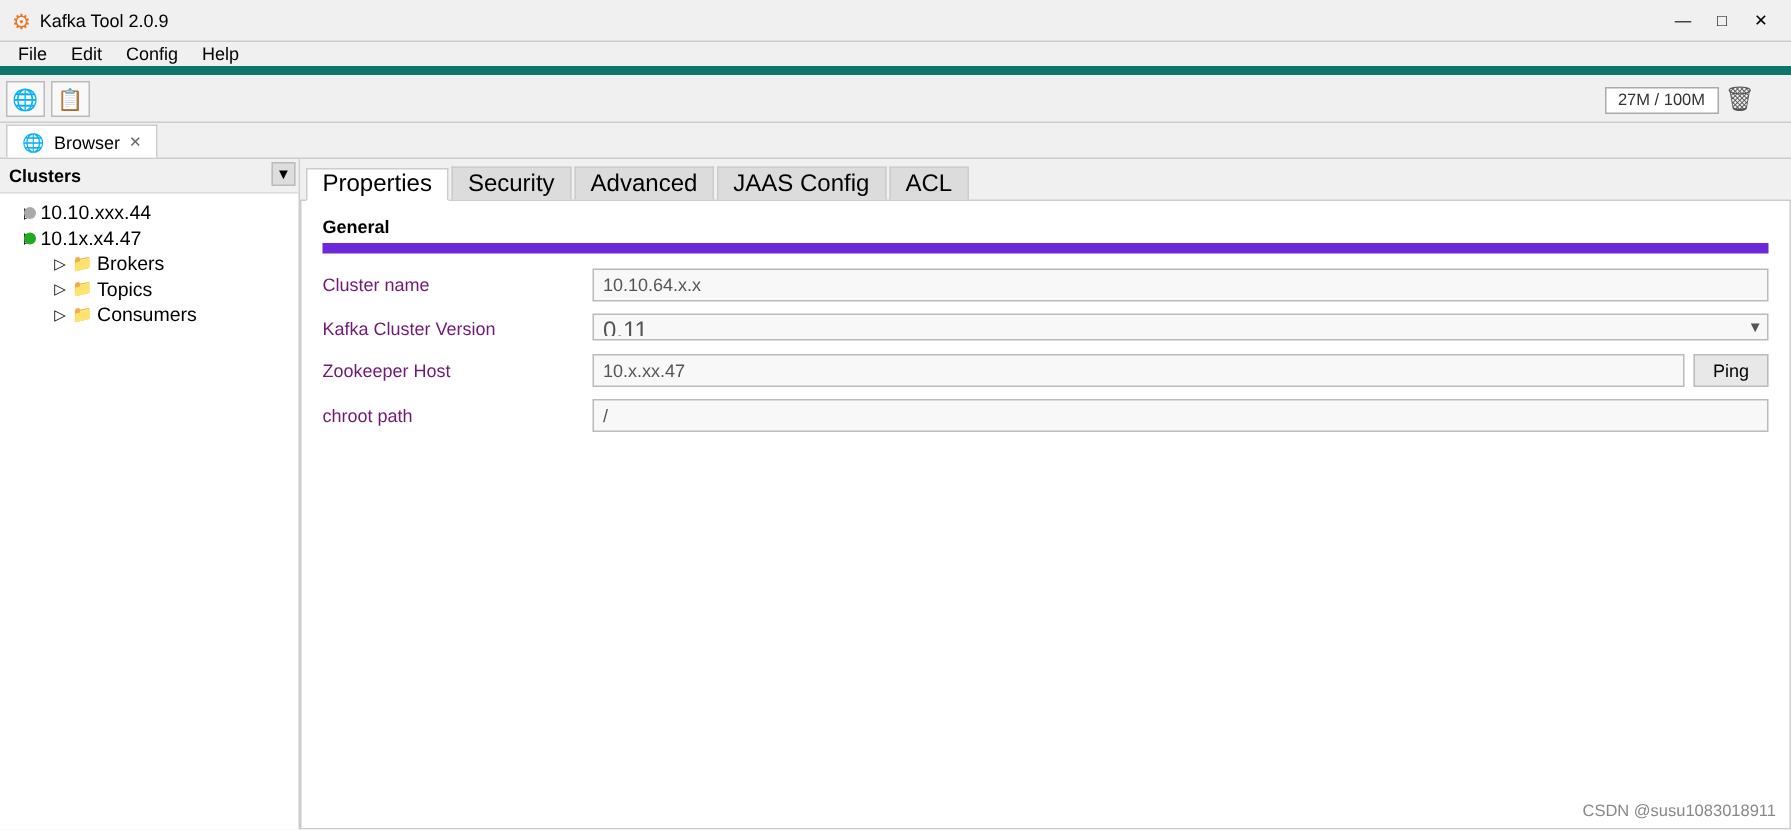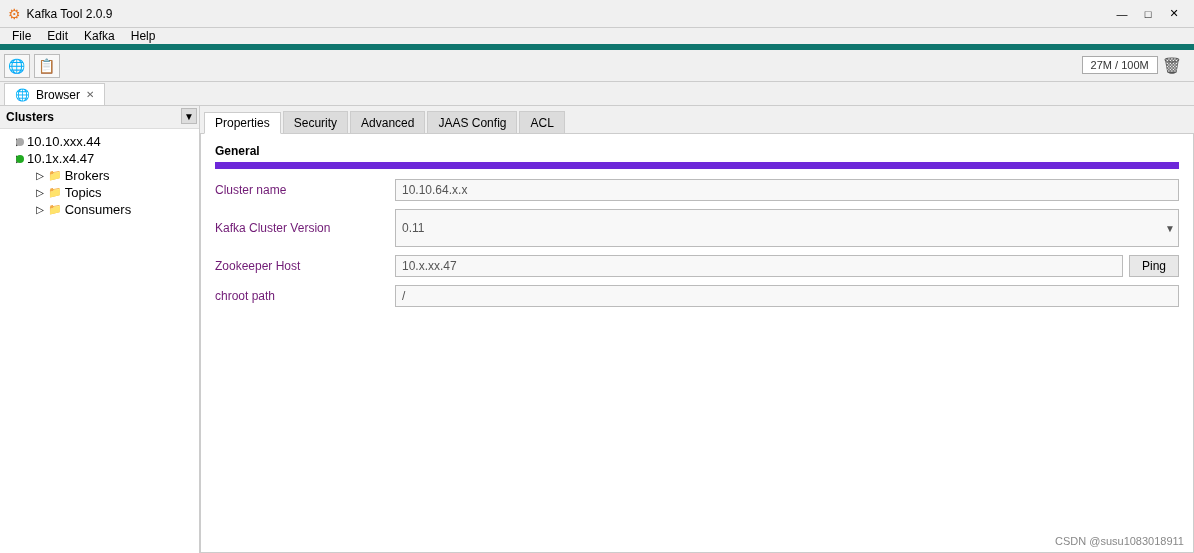--- a/index.html
+++ b/index.html
@@ -42,21 +42,21 @@
     .toolbar {
       background: #f0f0f0;
       height: 32px;
       display: flex;
       align-items: center;
       padding: 0 4px;
       border-bottom: 1px solid #ccc;
       justify-content: space-between;
     }
     .toolbar-left { display: flex; align-items: center; gap: 4px; }
-    .toolbar-right { display: flex; align-items: flex-start; gap: 4px; margin-right: 8px; }
+    .toolbar-right { display: flex; align-items: flex-end; gap: 4px; margin-right: 20px; }
     .toolbar-btn {
       width: 26px; height: 24px; border: 1px solid #bbb; background: #f8f8f8;
       cursor: pointer; display: flex; align-items: center; justify-content: center;
       font-size: 14px;
     }
     .memory-indicator {
       background: #fff; border: 1px solid #aaa; padding: 2px 8px;
       font-size: 11px; color: #333;
     }
     .trash-icon { font-size: 16px; color: #555; cursor: pointer; }
@@ -143,21 +143,21 @@
     .prop-tabs {
       display: flex;
       align-items: flex-end;
       background: #f0f0f0;
       padding: 4px 4px 0 4px;
       border-bottom: 1px solid #ccc;
       height: 28px;
     }
     .prop-tab {
       padding: 3px 10px;
-      font-size: 12px;
+      font-size: 16px;
       cursor: pointer;
       border: 1px solid #ccc;
       border-bottom: none;
       background: #dcdcdc;
       margin-right: 2px;
       height: 22px;
       display: flex;
       align-items: center;
     }
     .prop-tab.active {
@@ -210,25 +210,25 @@
       padding: 2px 6px;
       font-size: 12px;
       color: #555;
     }
     .prop-select-wrap {
       flex: 1;
       position: relative;
     }
     .prop-select {
       width: 100%;
-      height: 38px;
+      height: 18px;
       border: 1px solid #bbb;
       background: #f8f8f8;
       padding: 2px 6px;
-      font-size: 12px;
+      font-size: 16px;
       color: #555;
       appearance: none;
       -webkit-appearance: none;
     }
     .select-arrow {
       position: absolute;
       right: 4px;
       top: 50%;
       transform: translateY(-50%);
       font-size: 10px;
@@ -263,21 +263,21 @@
   <div class="title-bar-controls">
     <button class="title-bar-btn">—</button>
     <button class="title-bar-btn">□</button>
     <button class="title-bar-btn close">✕</button>
   </div>
 </div>
 
 <div class="menu-bar">
   <span class="menu-item">File</span>
   <span class="menu-item">Edit</span>
-  <span class="menu-item">Kafka</span>
+  <span class="menu-item">Config</span>
   <span class="menu-item">Help</span>
 </div>
 
 <div class="toolbar">
   <div class="toolbar-left">
     <button class="toolbar-btn">🌐</button>
     <button class="toolbar-btn">📋</button>
   </div>
   <div class="toolbar-right">
     <span class="memory-indicator">27M / 100M</span>

